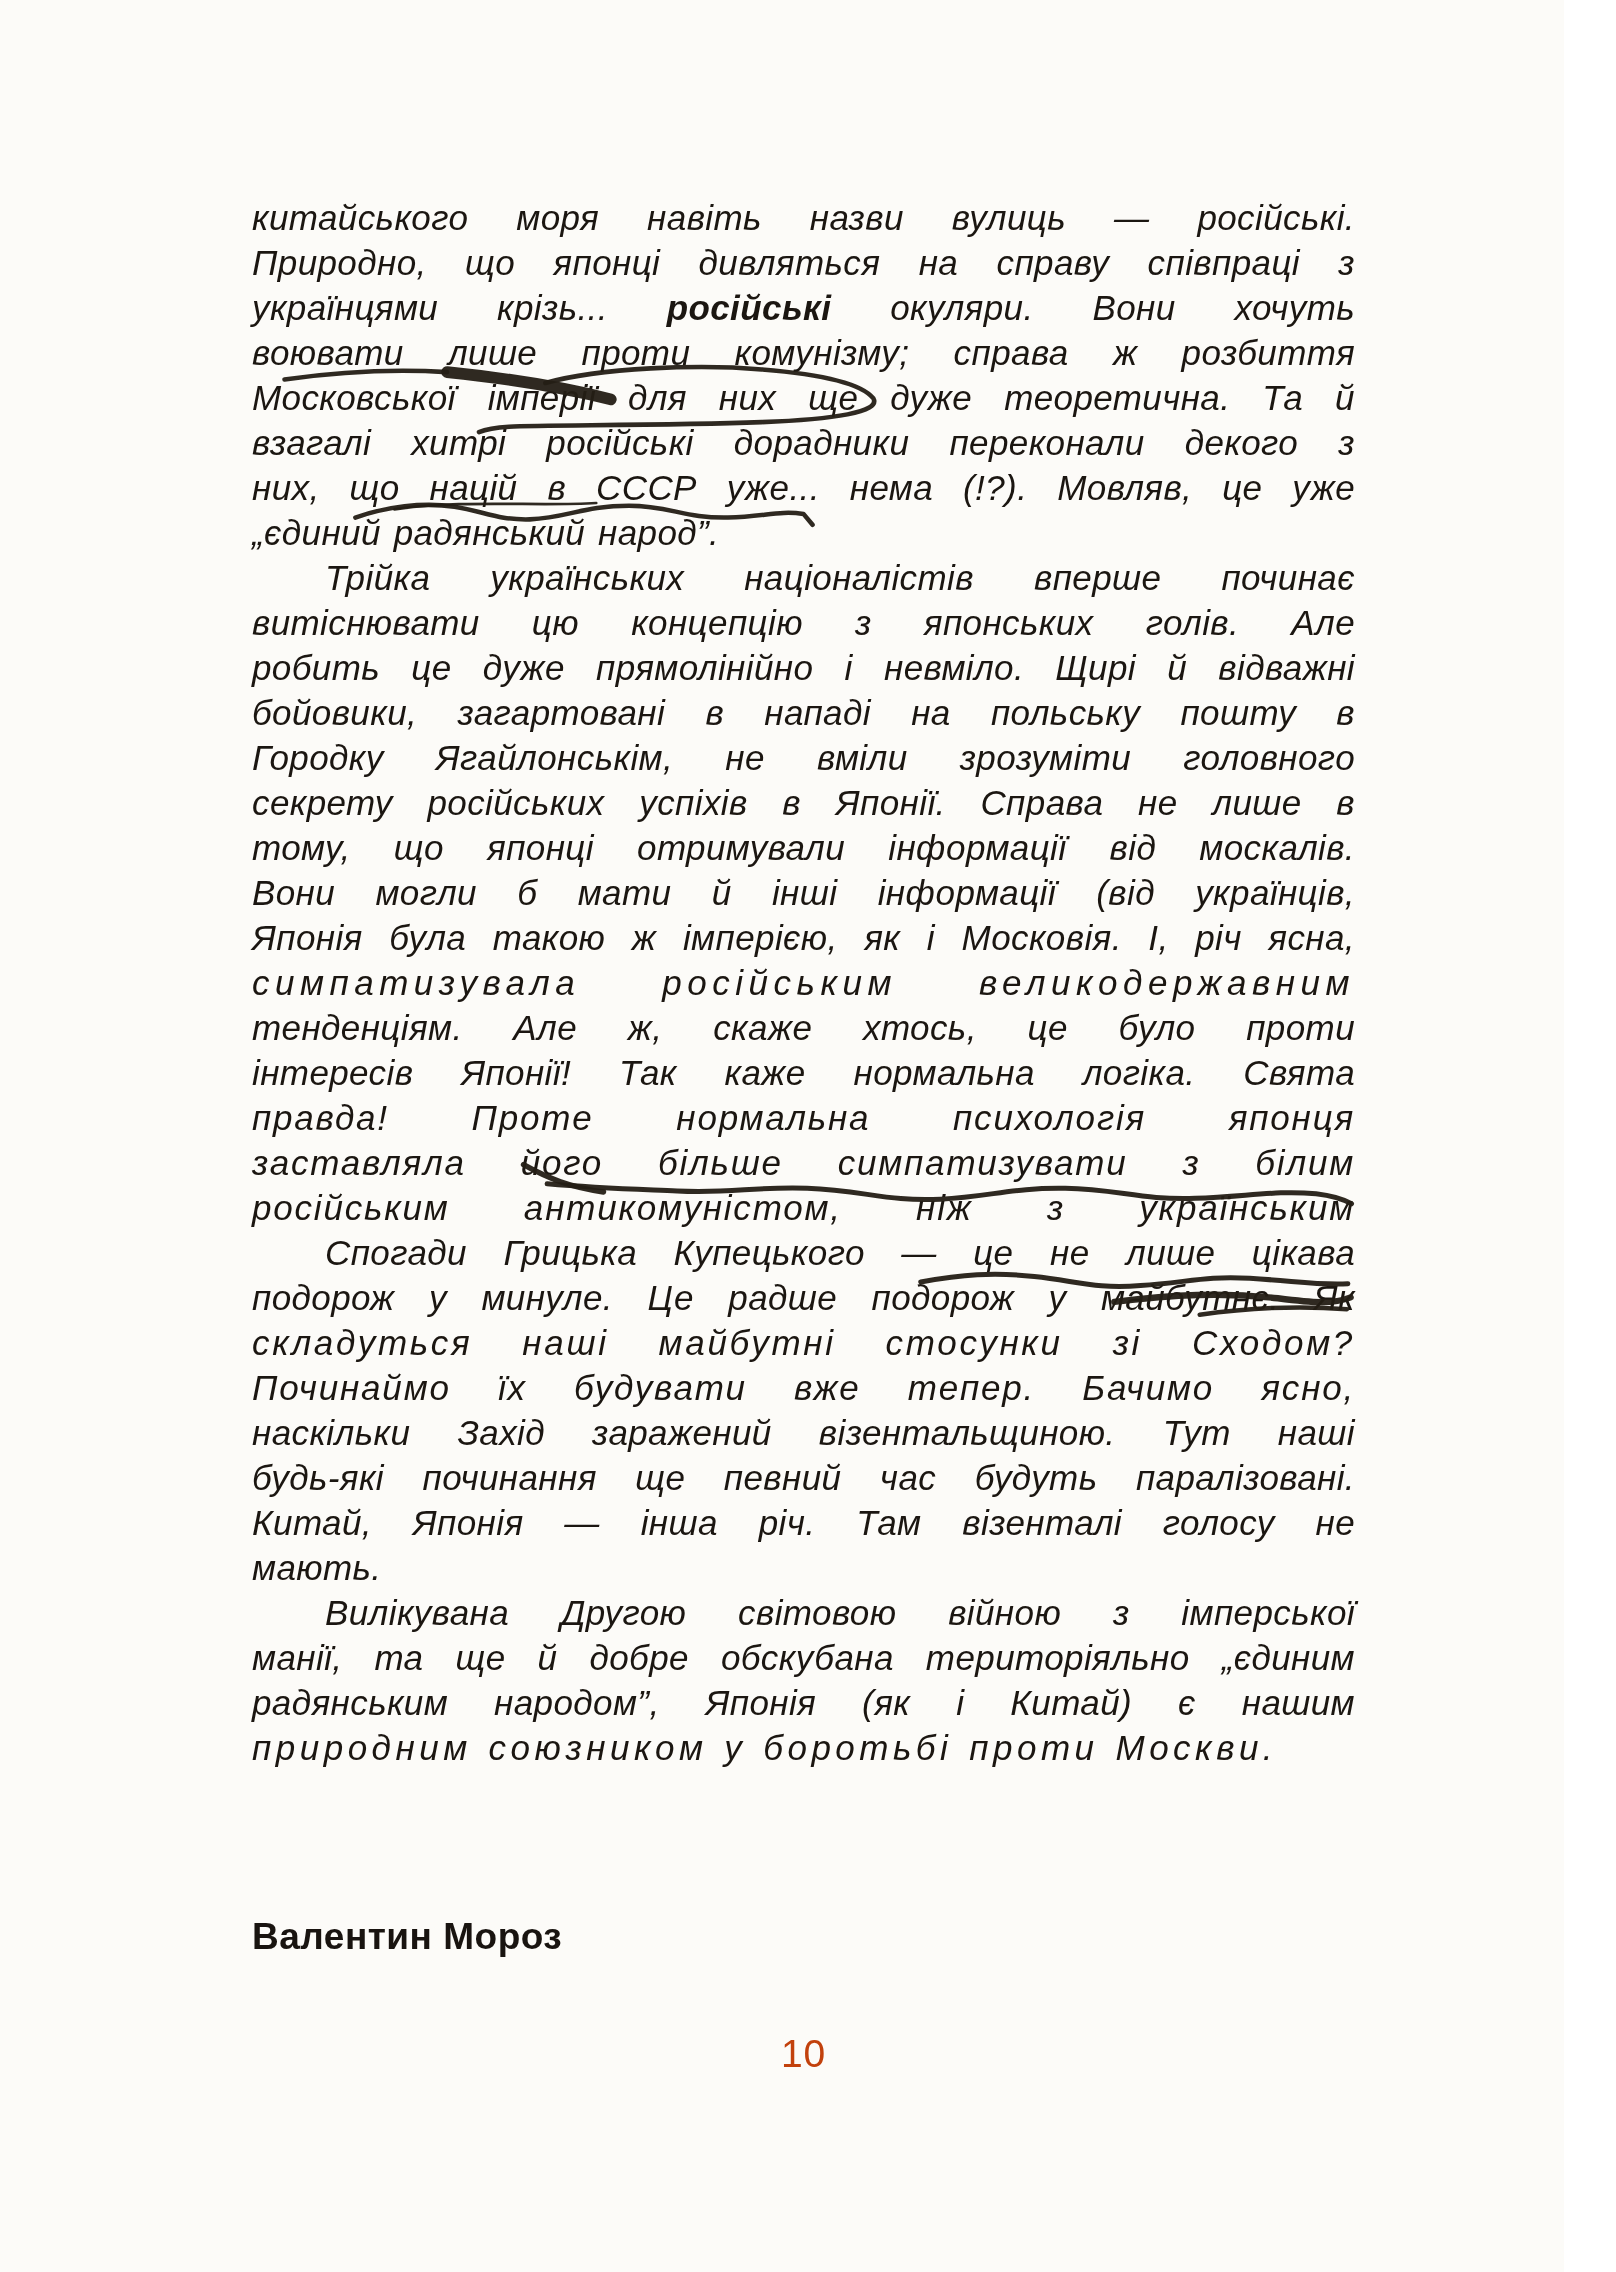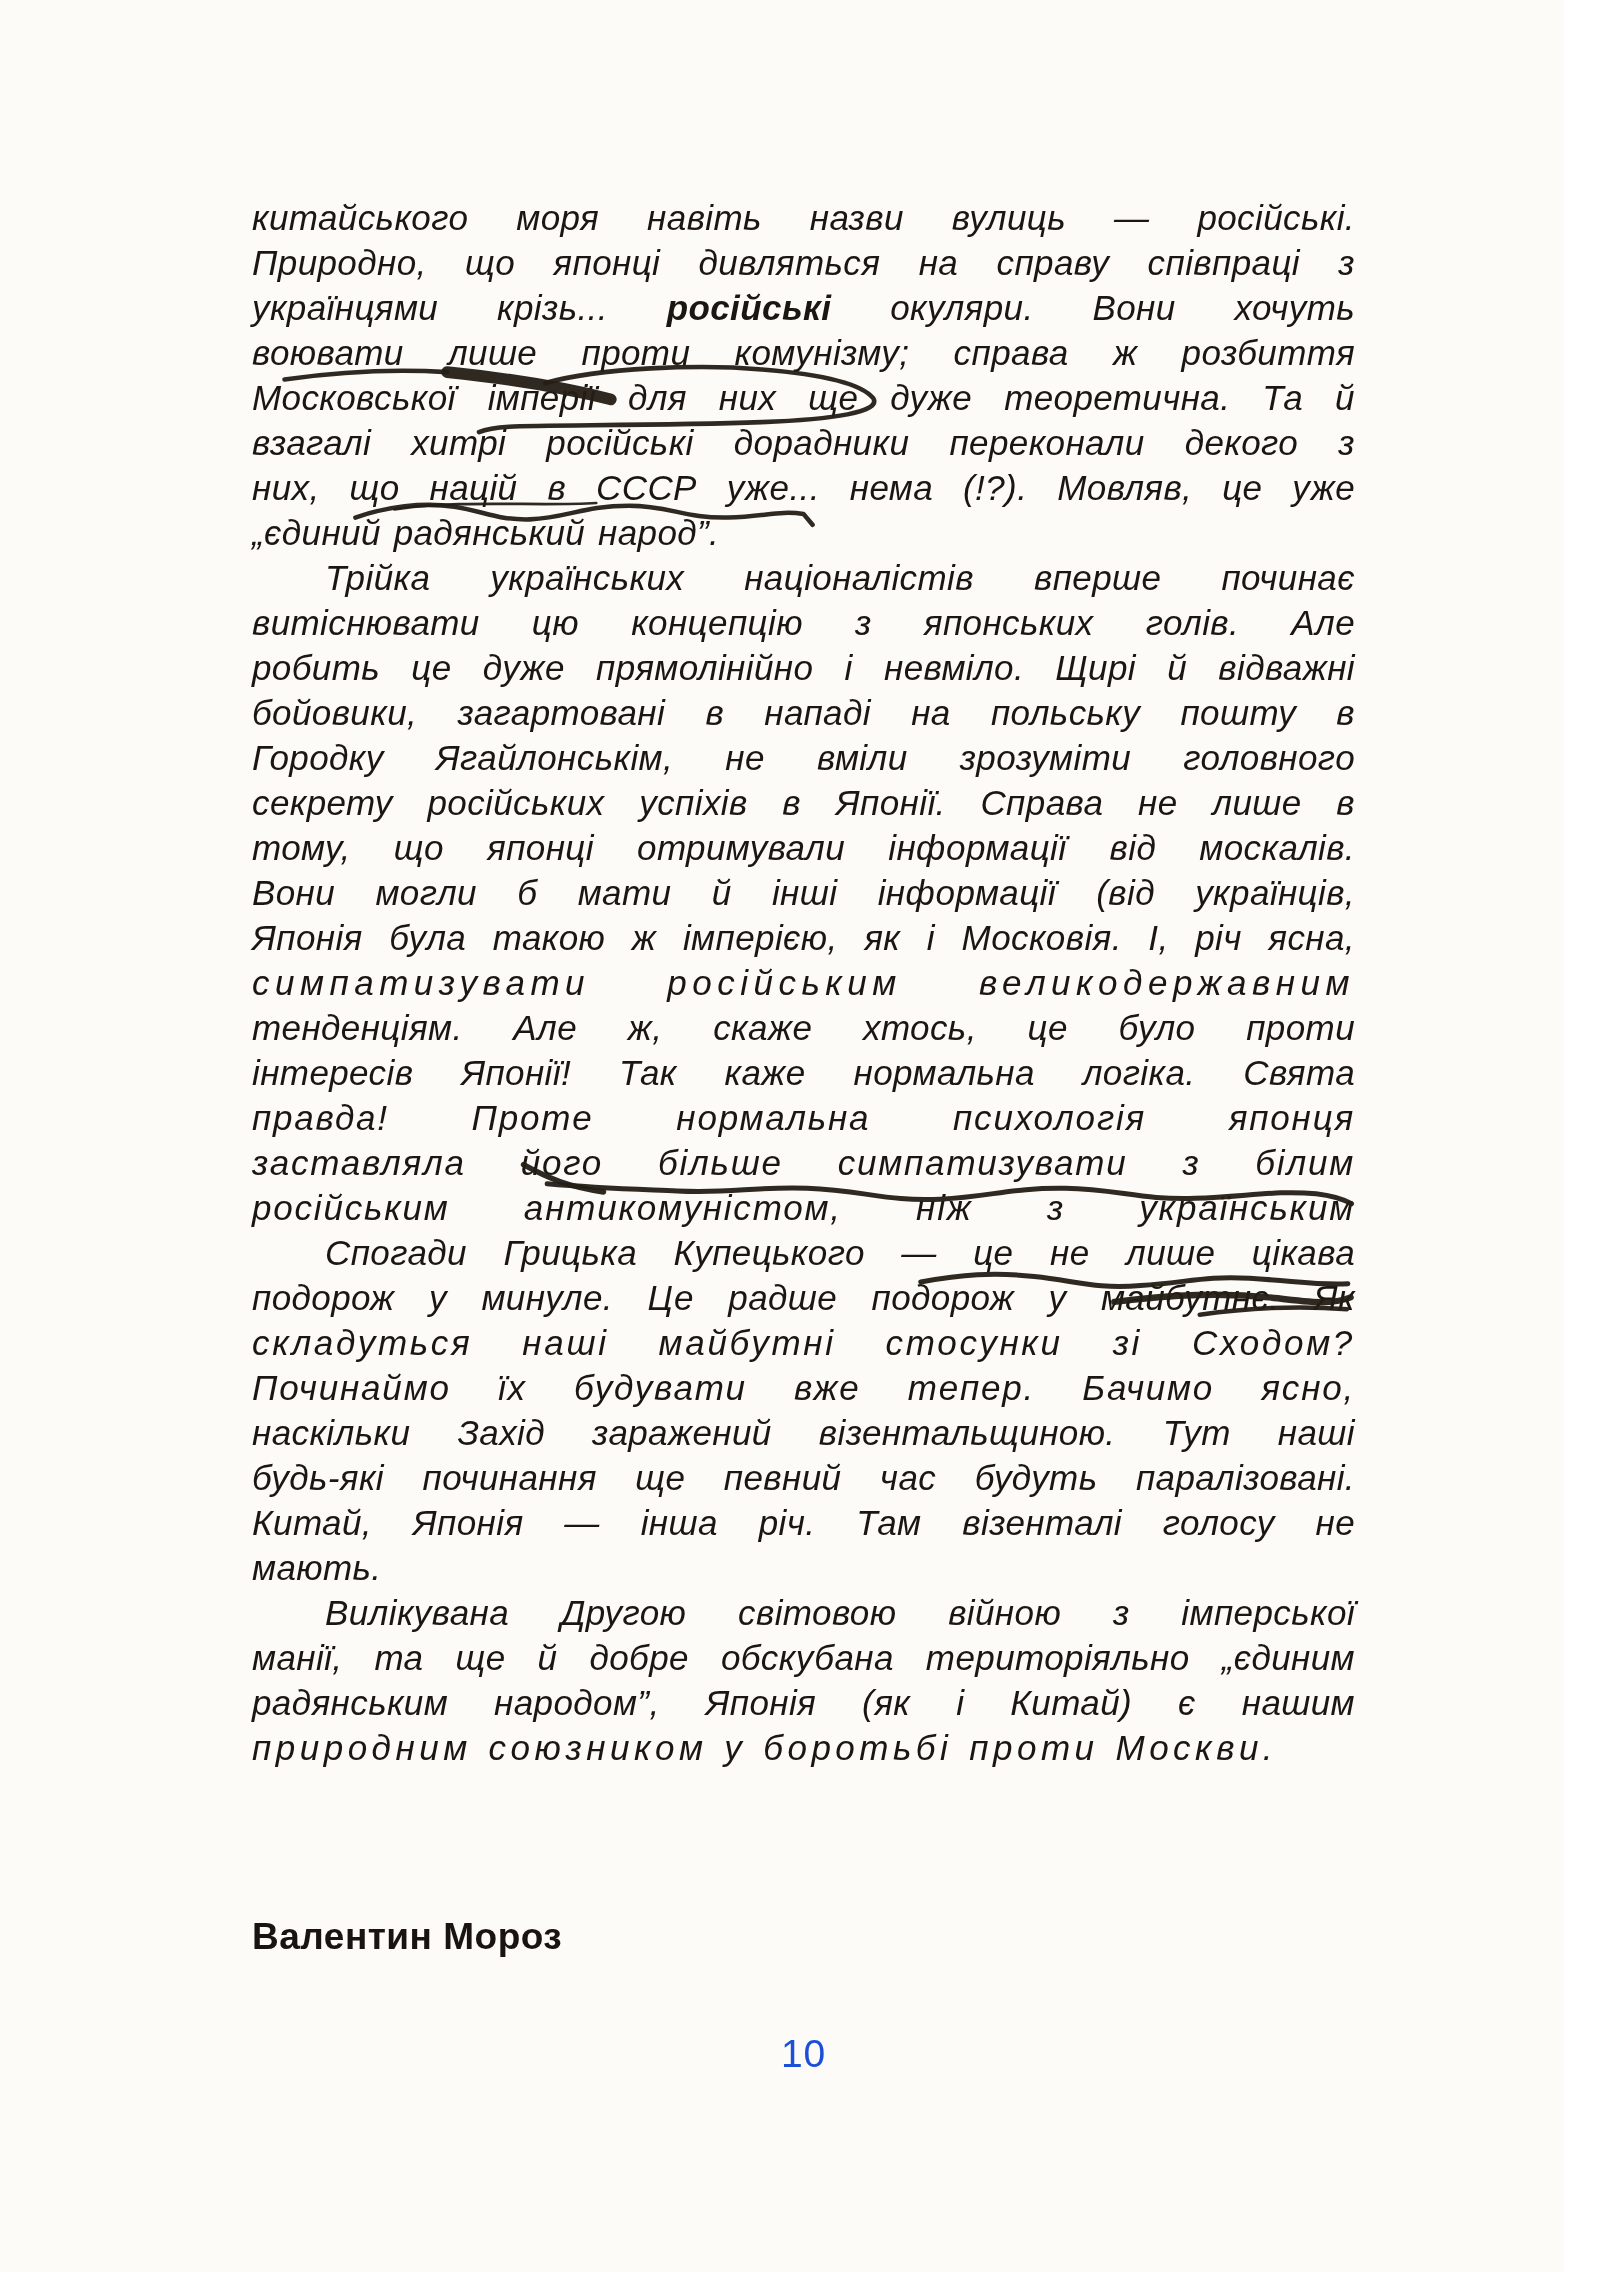--- a/index.html
+++ b/index.html
@@ -42,21 +42,21 @@
     color:#191410;
     letter-spacing:0.5px;
   }
   .page-number{
     position:absolute;
     left:252px;top:2031px;width:1103px;
     text-align:center;
     font-style:normal;
     font-size:39px;
     line-height:45px;
-    color:#1d4ed8;
+    color:#c2410c;
     letter-spacing:0.9px;
   }
   .pen-overlay{
     position:absolute;left:0;top:0;
     pointer-events:none;
   }
   .pen-overlay path{
     fill:none;
     stroke:#241d15;
     stroke-linecap:round;
@@ -80,21 +80,21 @@
       <div class="line end"><span>„єдиний радянський народ”.</span></div>
       <div class="line indent"><span>Трійка українських націоналістів вперше починає</span></div>
       <div class="line"><span>витіснювати цю концепцію з японських голів. Але</span></div>
       <div class="line"><span>робить це дуже прямолінійно і невміло. Щирі й відважні</span></div>
       <div class="line"><span>бойовики, загартовані в нападі на польську пошту в</span></div>
       <div class="line"><span>Городку Ягайлонськім, не вміли зрозуміти головного</span></div>
       <div class="line"><span>секрету російських успіхів в Японії. Справа не лише в</span></div>
       <div class="line"><span>тому, що японці отримували інформації від москалів.</span></div>
       <div class="line"><span>Вони могли б мати й інші інформації (від українців,</span></div>
       <div class="line"><span>Японія була такою ж імперією, як і Московія. І, річ ясна,</span></div>
-      <div class="line" style="letter-spacing: 5.5px;"><span>симпатизувати російським великодержавним</span></div>
+      <div class="line" style="letter-spacing: 5.5px;"><span>симпатизувала російським великодержавним</span></div>
       <div class="line"><span>тенденціям. Але ж, скаже хтось, це було проти</span></div>
       <div class="line"><span>інтересів Японії! Так каже нормальна логіка. Свята</span></div>
       <div class="line" style="letter-spacing: 1.8px;"><span>правда! Проте нормальна психологія японця</span></div>
       <div class="line" style="letter-spacing: 1.8px;"><span>заставляла його більше симпатизувати з білим</span></div>
       <div class="line" style="letter-spacing: 1.8px;"><span>російським антикомуністом, ніж з українським</span></div>
       <div class="line indent"><span>Спогади Грицька Купецького — це не лише цікава</span></div>
       <div class="line"><span>подорож у минуле. Це радше подорож у майбутнє. Як</span></div>
       <div class="line" style="letter-spacing: 2.7px;"><span>складуться наші майбутні стосунки зі Сходом?</span></div>
       <div class="line" style="letter-spacing: 1.8px;"><span>Починаймо їх будувати вже тепер. Бачимо ясно,</span></div>
       <div class="line"><span>наскільки Захід заражений візентальщиною. Тут наші</span></div>

